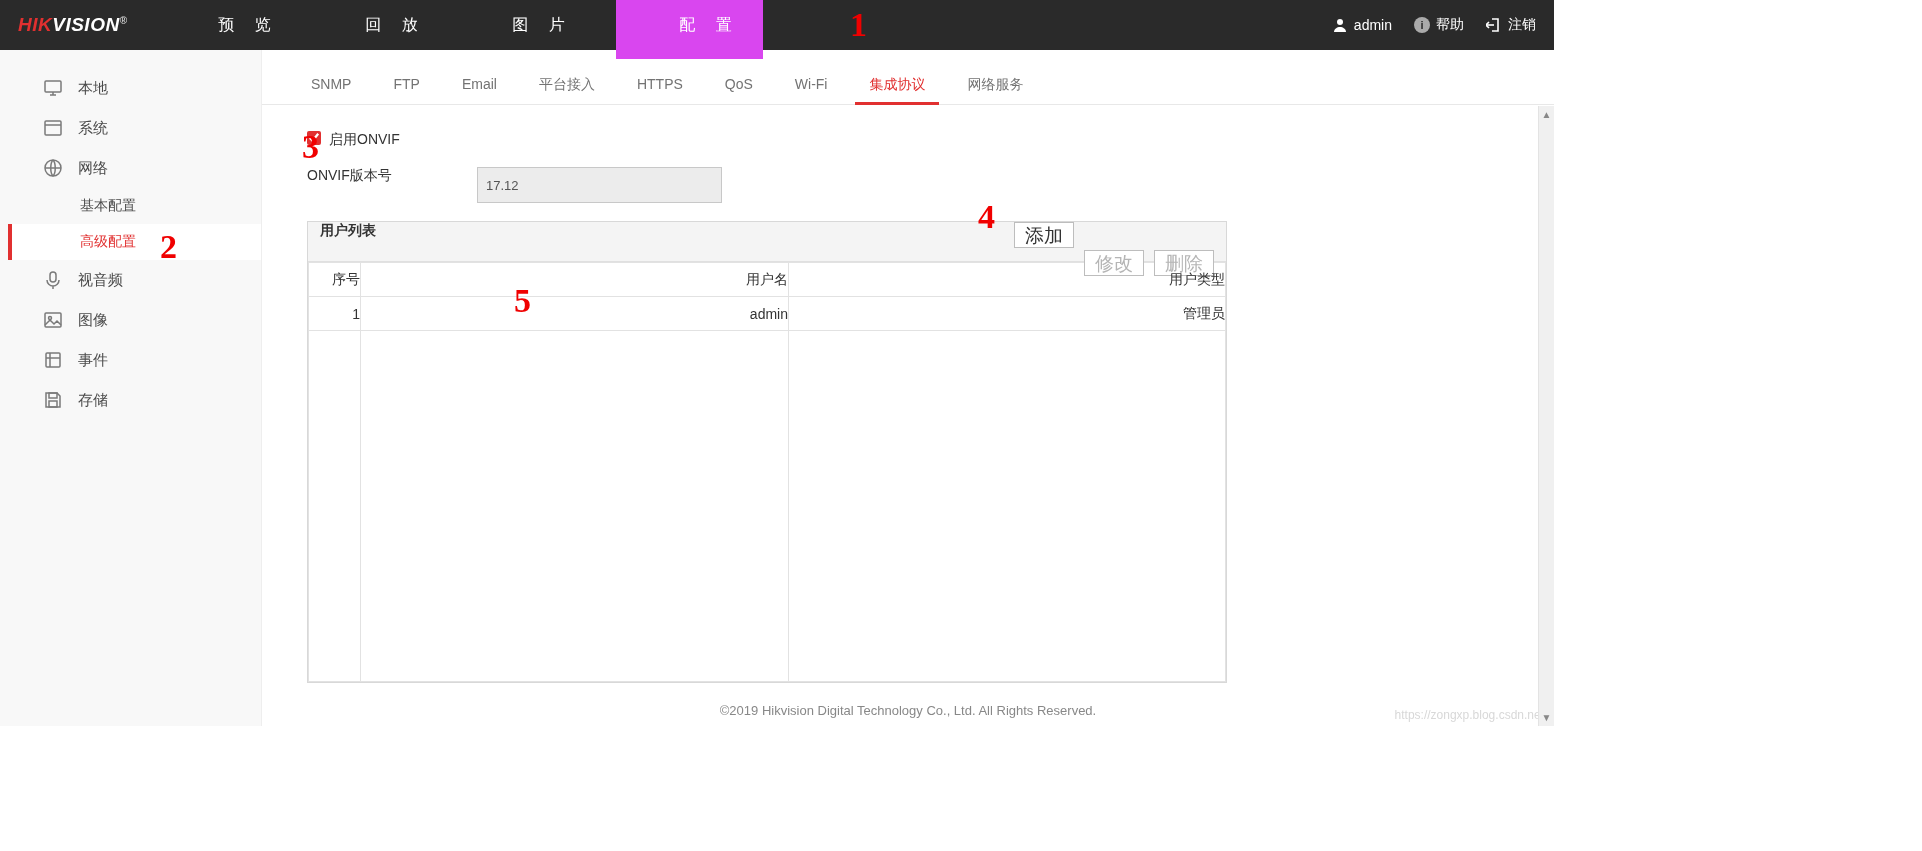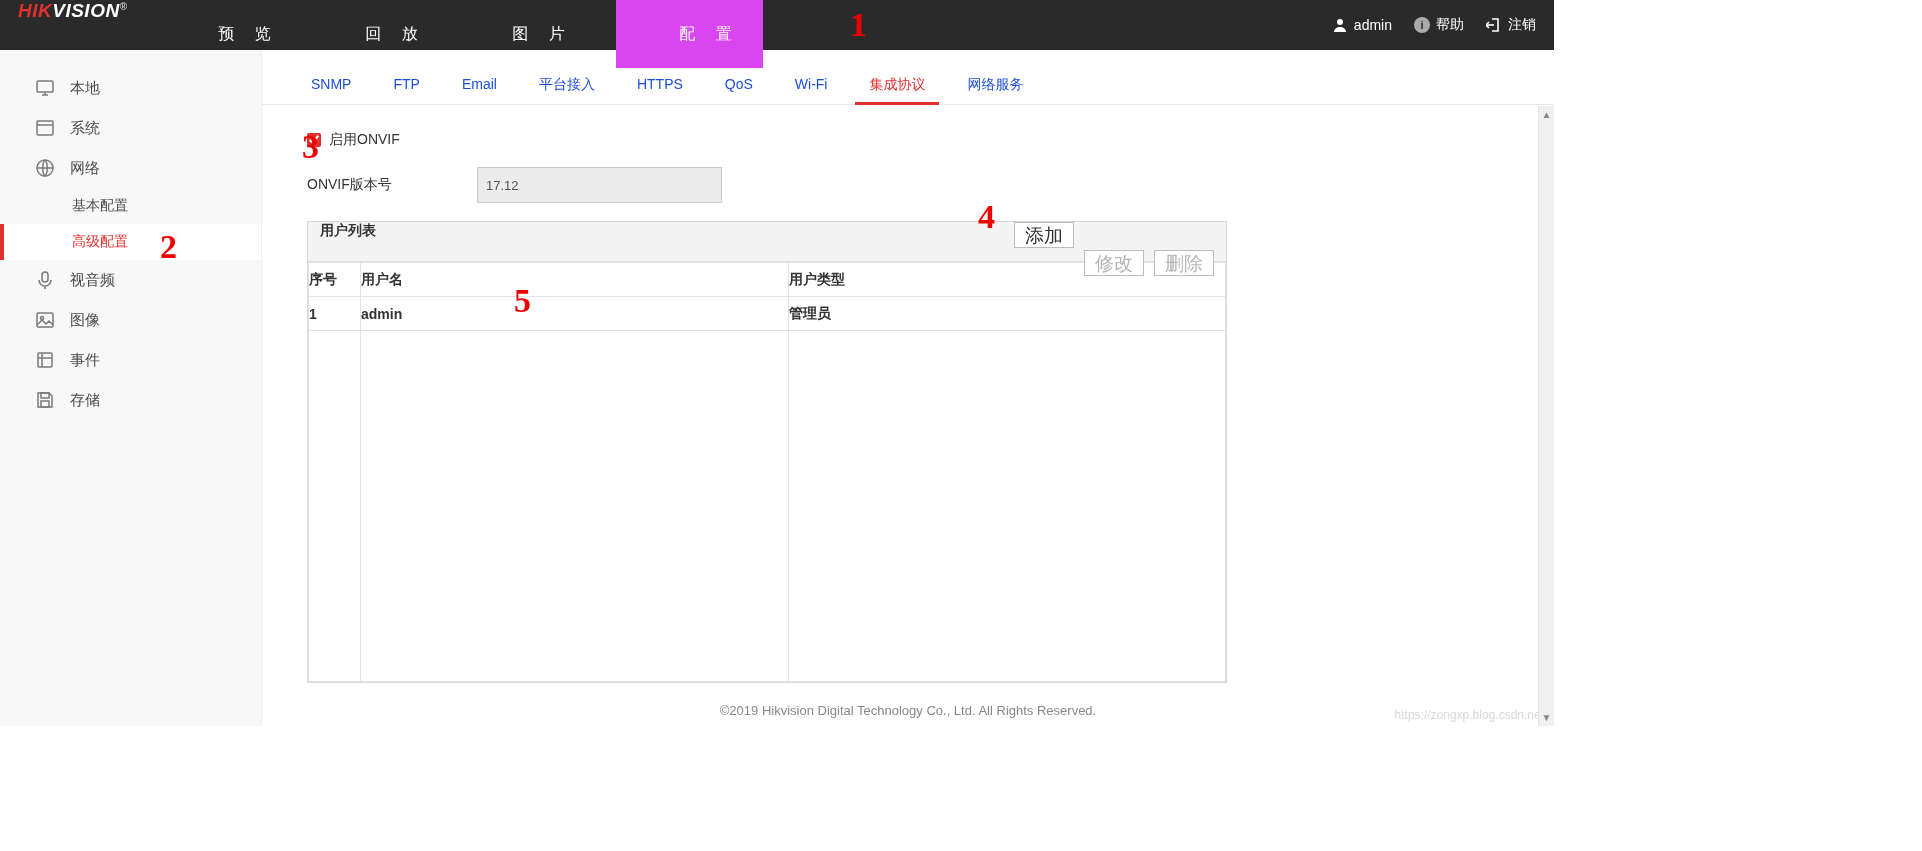--- a/index.html
+++ b/index.html
@@ -1,59 +1,59 @@
 <!DOCTYPE html>
 <html><head>
 <meta charset="utf-8">
 <style>
 * { margin: 0; padding: 0; box-sizing: border-box; }
 body { font-family: "Microsoft YaHei", Arial, sans-serif; font-size: 14px; color: #333; background: #fff; width: 1554px; }
 
 
-.header { height: 50px; background: #2a2a2a; display: flex; color: #fff; }
+.header { height: 50px; background: #2a2a2a; display: flex; align-items: center; color: #fff; }
 .logo { width: 175px; padding-left: 18px; font-weight: bold; font-style: italic; font-size: 19px; letter-spacing: 0.5px; }
 .logo .hik { color: #e13030; }
 .logo .vision { color: #fff; }
 .logo .reg { font-size: 10px; font-style: normal; vertical-align: super; color: #ccc; }
 .topnav { display: flex; height: 68px; }
 .topnav-item { width: 147px; display: flex; align-items: center; justify-content: center; color: #fff; font-size: 16px; letter-spacing: 8px; cursor: pointer; }
 .topnav-item.active { background: #d946ef; padding-left: 40px; }
 .top-right { margin-left: auto; display: flex; align-items: center; height: 50px; padding-right: 18px; }
 .top-right-item { display: flex; align-items: center; margin-left: 22px; color: #fff; font-size: 14px; cursor: pointer; }
 .top-right-item .ico { margin-right: 6px; display: inline-flex; }
 
 
 .body { display: flex; }
-.sidebar { width: 262px; background: #f8f8f8; border-right: 1px solid #eee; min-height: 650px; padding-top: 18px; }
+.sidebar { width: 262px; background: #f8f8f8; border-right: 1px solid #eee; min-height: 650px; padding-top: 18px; padding-left: 8px; }
 .side-item { height: 40px; display: flex; align-items: center; padding-left: 34px; color: #4a4a4a; cursor: pointer; font-size: 15px; }
 .side-item .ico { width: 22px; height: 22px; margin-right: 14px; display: inline-flex; align-items: center; justify-content: center; color: #7a7a7a; }
 .side-sub { height: 36px; display: flex; align-items: center; padding-left: 72px; color: #4a4a4a; cursor: pointer; font-size: 14px; }
 .side-sub.active { color: #e13030; border-left: 4px solid #e13030; padding-left: 68px; background: #fff; }
 
 
 .main { flex: 1; position: relative; }
 .subtabs { display: flex; padding: 20px 0 0 35px; border-bottom: 1px solid #e8e8e8; }
-.subtab { padding: 6px 14px 10px 14px; margin-right: 14px; color: #1d4ed8; cursor: pointer; font-size: 14px; position: relative; }
+.subtab { padding: 6px 14px 10px 14px; margin-right: 14px; color: #737373; cursor: pointer; font-size: 14px; position: relative; }
 .subtab.active { color: #e13030; }
 .subtab.active::after { content: ""; position: absolute; left: 0; right: 0; bottom: -1px; height: 3px; background: #e13030; }
 
 .content { padding: 26px 0 0 45px; }
-.form-row { display: flex; align-items: center; margin-bottom: 18px; }
+.form-row { display: flex; margin-bottom: 18px; }
 .chk { width: 14px; height: 14px; margin-right: 8px; accent-color: #e13030; }
 .form-label { width: 170px; color: #333; font-size: 14px; }
 .ver-input { width: 245px; height: 36px; border: 1px solid #c8c8c8; background: #ececec; color: #555; padding: 0 8px; font-size: 13px; }
 
 .table-wrap { width: 920px; border: 1px solid #d8d8d8; }
 .table-titlebar { height: 40px; background: #f4f4f4; display: flex; align-items: flex-start; padding: 0 12px; border-bottom: 1px solid #e0e0e0; }
 .table-title { font-weight: bold; font-size: 14px; color: #333; }
 .btn-group { margin-left: auto; display: flex; gap: 10px; }
 .btn { min-width: 54px; height: 26px; border: 1px solid #bdbdbd; background: #fff; color: #333; font-size: 19px; cursor: pointer; padding: 0 10px; }
 .btn:disabled { color: #b5b5b5; cursor: default; margin-top: 28px; }
 .grid { width: 100%; border-collapse: collapse; }
-.grid th, .grid td { border: 1px solid #e2e2e2; height: 34px; text-align: left; font-weight: bold; font-size: 14px; }
+.grid th, .grid td { border: 1px solid #e2e2e2; height: 34px; text-align: right; font-weight: normal; font-size: 14px; }
 .grid th { background: #fff; color: #333; }
 .grid .col-idx { width: 52px; }
 .grid .col-name { width: 428px; }
 .grid-body { height: 350px; border-top: none; }
 .grid-body td { border-top: none; vertical-align: top; padding: 0; }
 .grid-body .col-idx-cell { border-right: 1px solid #e2e2e2; }
 .grid-body .col-name-cell { border-right: 1px solid #e2e2e2; }
 
 .footer { text-align: center; color: #888; font-size: 13px; padding: 20px 0 8px 0; }
 .watermark { position: absolute; right: 10px; bottom: 4px; color: #d8d8d8; font-size: 12px; }

